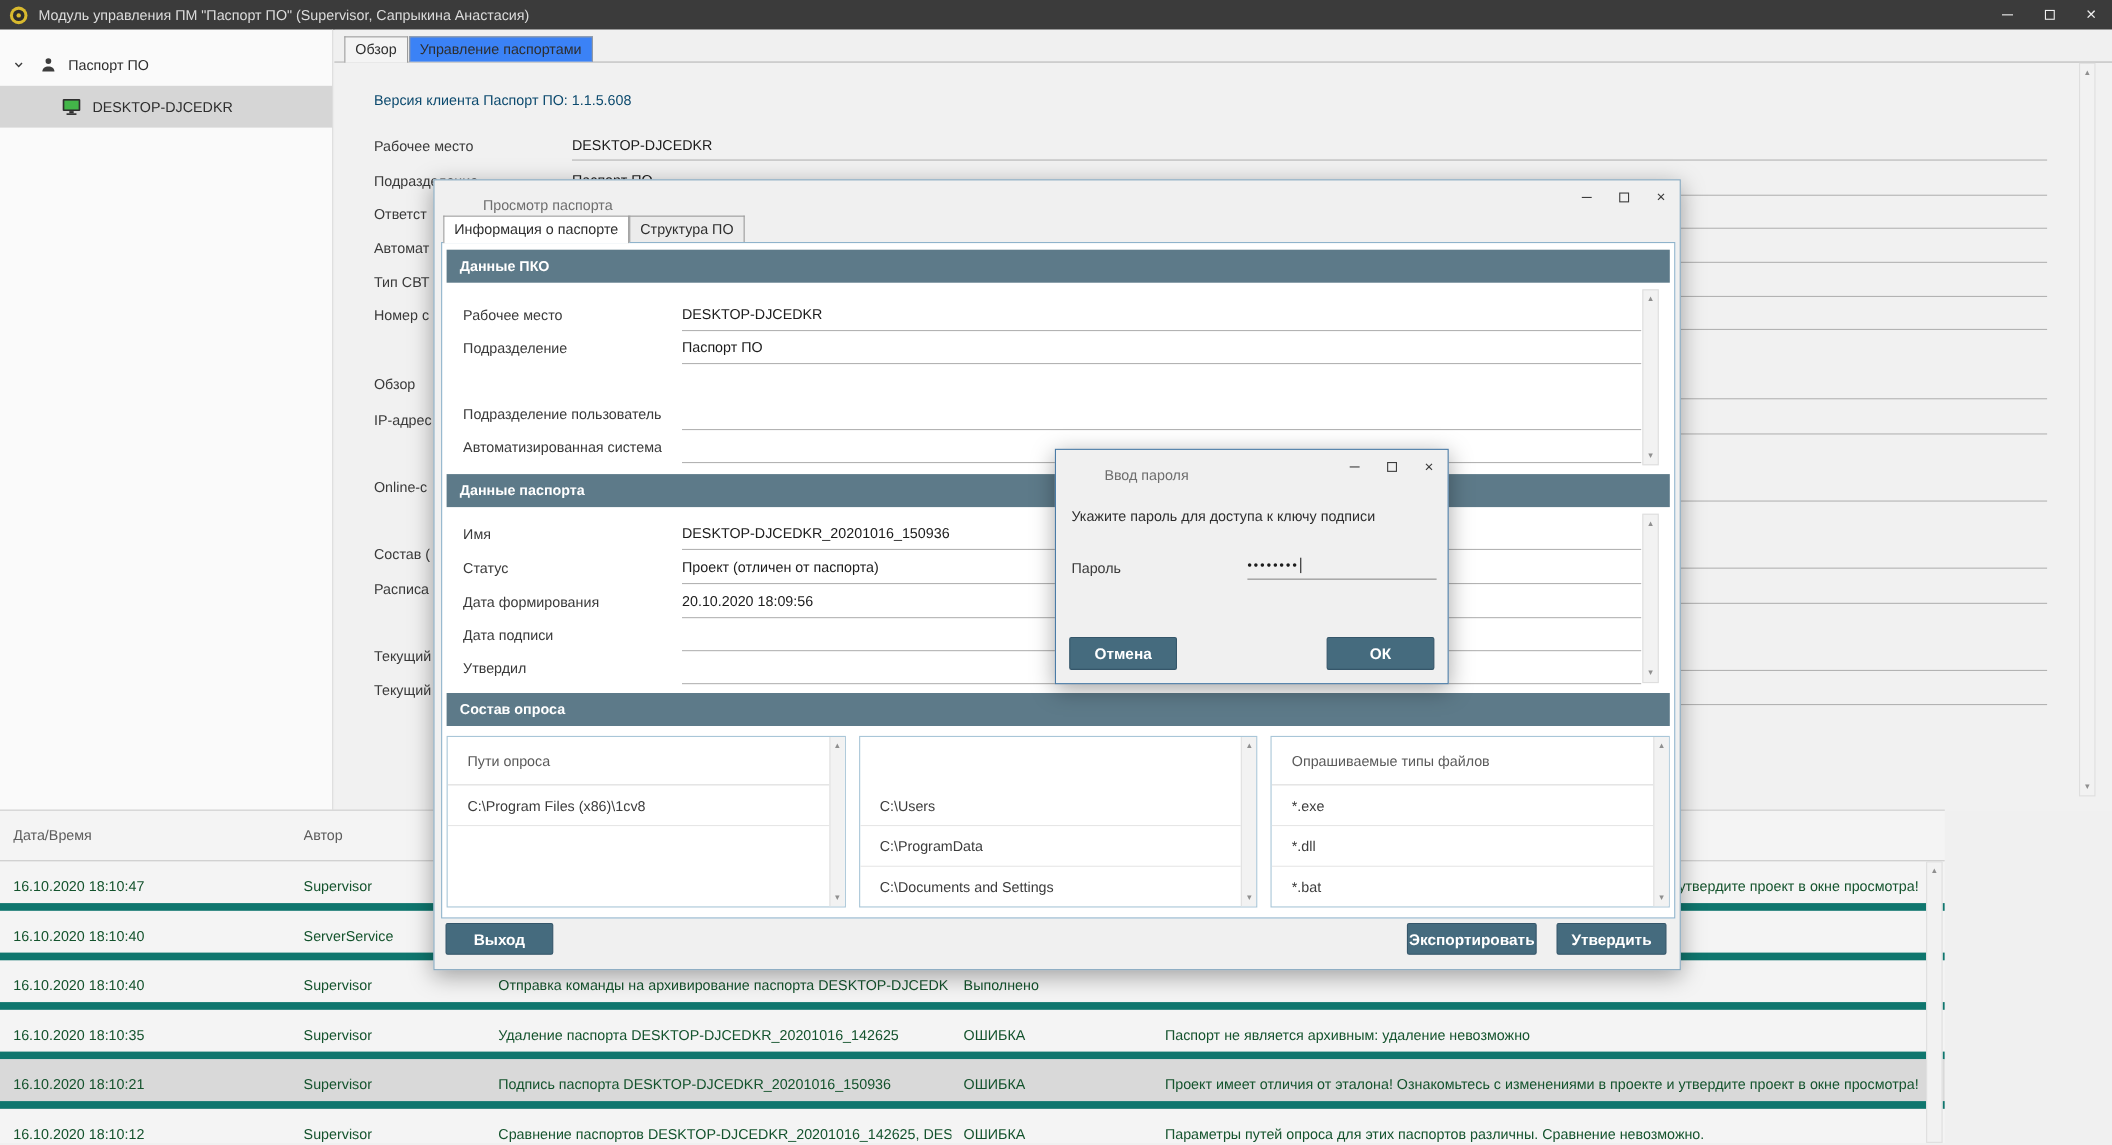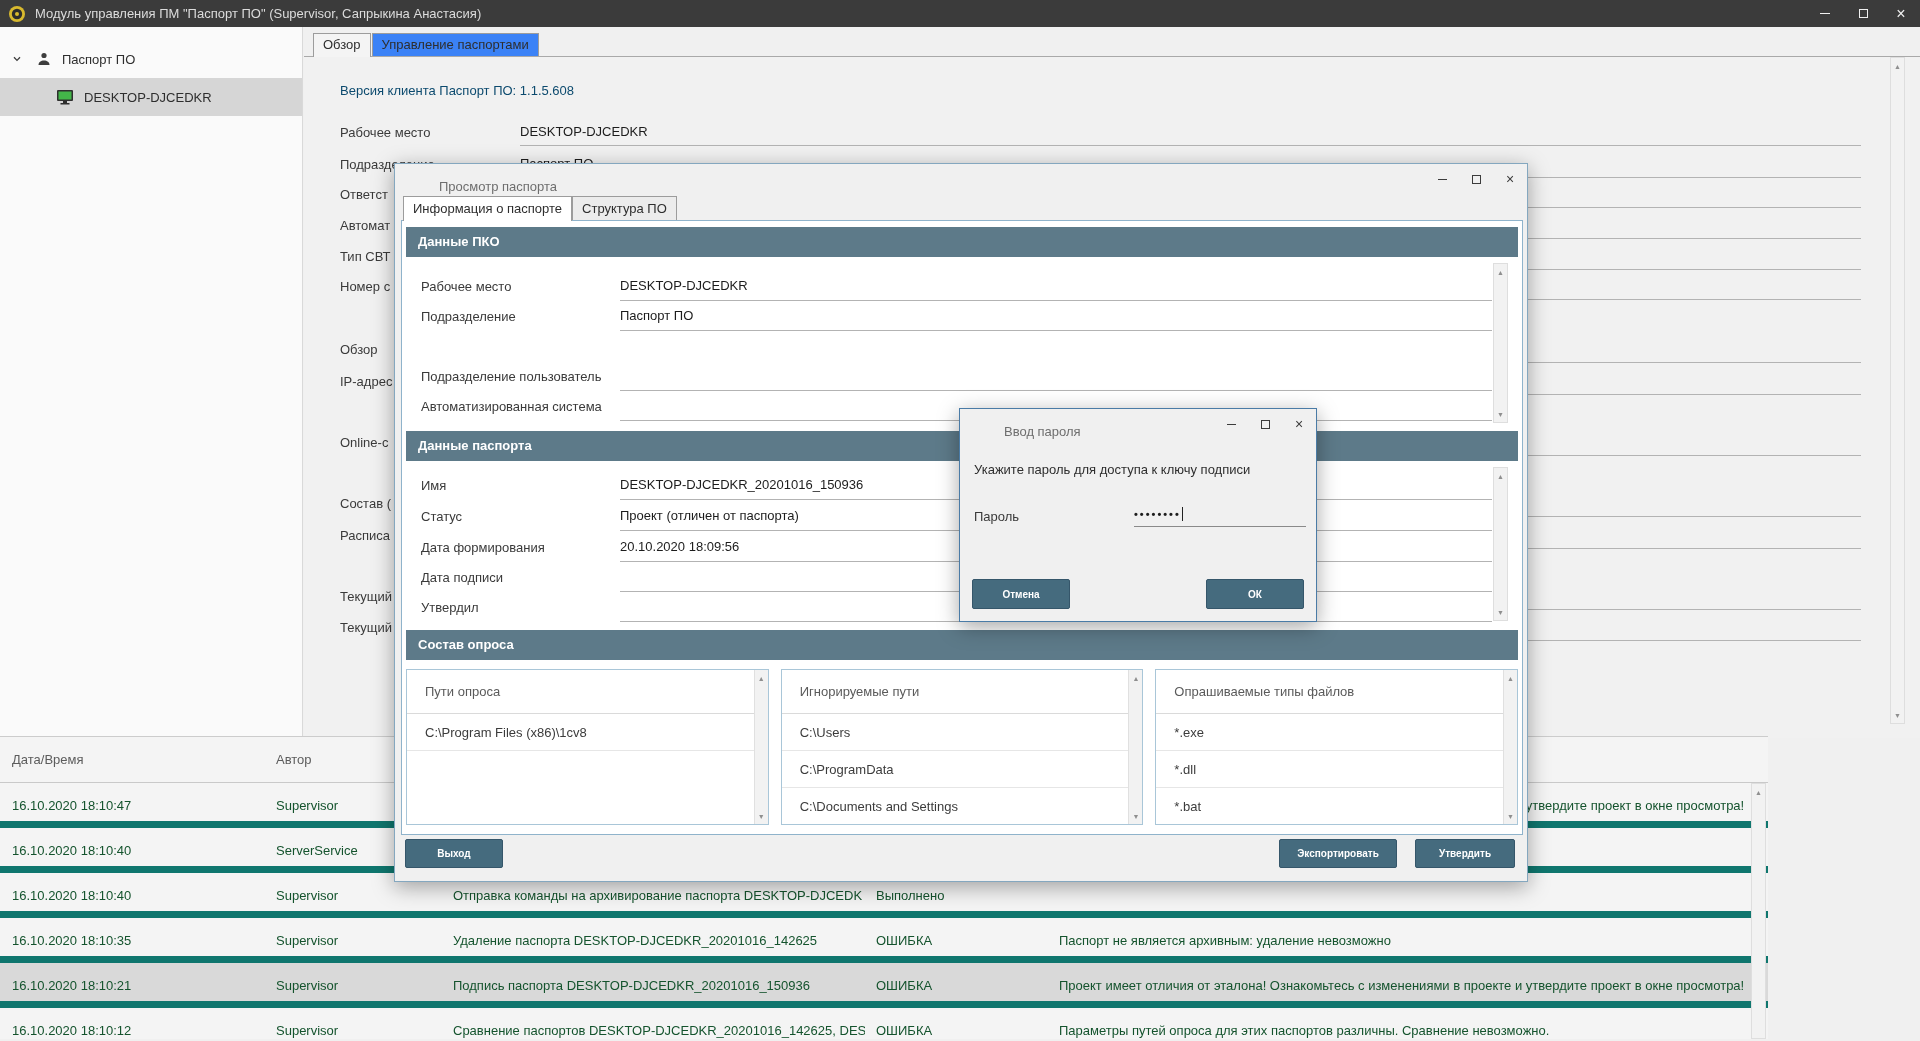--- a/index.html
+++ b/index.html
@@ -58,21 +58,21 @@
   .lc-message{left:1059px;width:845px}
 
   
   .dialog{position:absolute;background:#f0f0f0;box-shadow:0 5px 20px rgba(0,0,0,.35)}
   .dlg-title{position:absolute;left:0;top:0;width:100%;height:30px;display:flex;align-items:flex-end}
   .dlg-title .t{margin-left:44px;color:#6e6e6e;font-size:13px;white-space:nowrap}
   .dlg-controls{margin-left:auto;display:flex;height:100%}
   .dlg-btn{width:34px;height:100%;display:flex;align-items:center;justify-content:center;color:#3c3c3c;font-size:14px}
   .dlg-btn .ico-min{width:9px;background:#3c3c3c}
   .dlg-btn .ico-sq{width:9px;height:9px;border-color:#3c3c3c}
-  .btn{position:absolute;height:29px;background:#456b7e;border:1px solid #35566a;color:#fff;font-weight:bold;font-size:10px;font-family:inherit;display:flex;align-items:center;justify-content:center;border-radius:2px;cursor:default}
+  .btn{position:absolute;height:29px;background:#456b7e;border:1px solid #35566a;color:#fff;font-weight:bold;font-size:14px;font-family:inherit;display:flex;align-items:center;justify-content:center;border-radius:2px;cursor:default}
 
   
   .passport-dlg{left:394px;top:163px;width:1134px;height:719px;border:1px solid #84a7bf;z-index:10}
   .pd-tabs{position:absolute;left:8px;top:32px;display:flex;z-index:2}
   .pd-tab{height:24px;line-height:23px;padding:0 9px;border:1px solid #9c9c9c;border-bottom:none;background:#ececec;color:#2e2e2e;white-space:nowrap}
   .pd-tab.active{background:#ffffff;height:25px}
   .pd-content{position:absolute;left:6px;top:56px;width:1122px;height:615px;background:#fff;border:1px solid #8fb3cb}
   .sec-hdr{position:absolute;left:4px;right:4px;height:30px;background:#5d7a89;color:#fff;font-weight:bold;line-height:30px;padding-left:12px;white-space:nowrap}
   .fields-block{position:absolute;left:4px;right:4px}
   .fld-row{position:absolute;left:0;width:100%;height:28px}
@@ -343,21 +343,20 @@
       <div class="lists-row">
         <div class="listbox">
           <div class="lb-hdr">Пути опроса</div>
           <div class="lb-item" style="top:44px">C:\Program Files (x86)\1cv8</div>
           <div class="vscroll">
               <span class="sb up">▲</span>
               <span class="sb down">▼</span>
             </div>
         </div>
         <div class="listbox">
-          <div class="lb-hdr">Игнорируемые пути</div>
           <div class="lb-item" style="top:44px">C:\Users</div>
           <div class="lb-item" style="top:81px">C:\ProgramData</div>
           <div class="lb-item" style="top:118px">C:\Documents and Settings</div>
           <div class="vscroll">
               <span class="sb up">▲</span>
               <span class="sb down">▼</span>
             </div>
         </div>
         <div class="listbox">
           <div class="lb-hdr">Опрашиваемые типы файлов</div>

